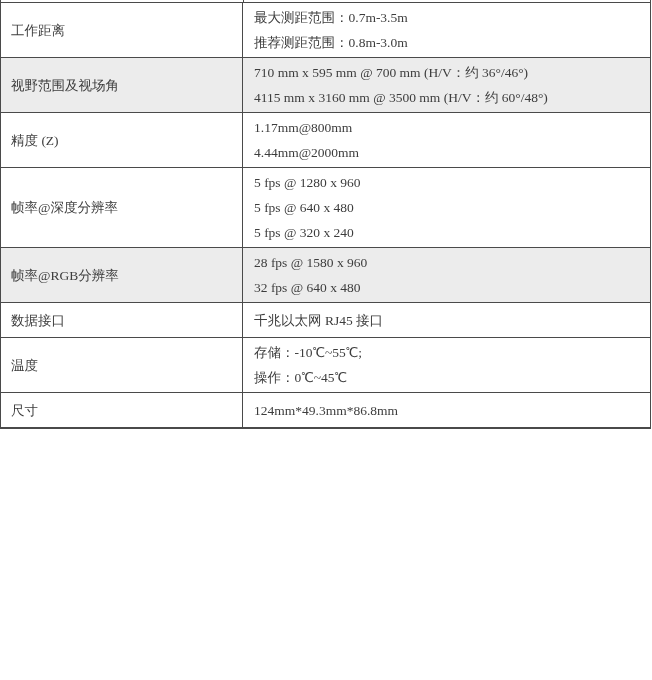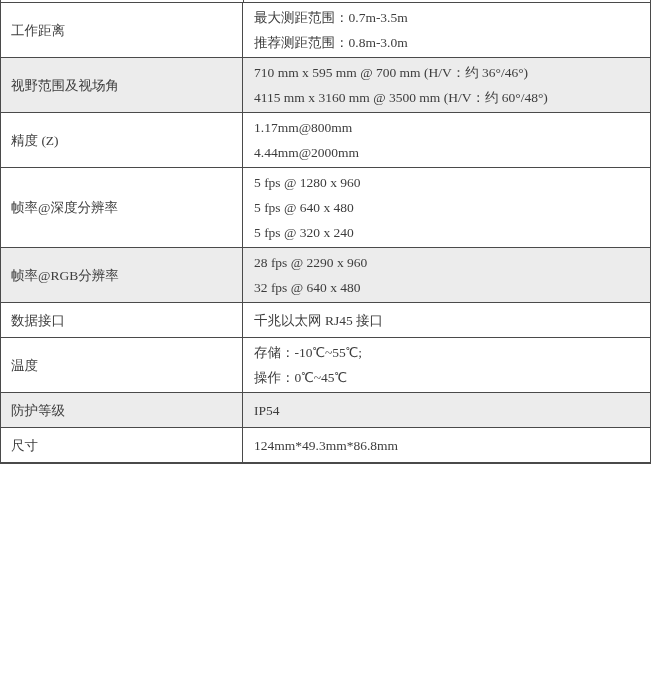--- a/index.html
+++ b/index.html
@@ -83,43 +83,37 @@
           <td class="label-cell">帧率@深度分辨率</td>
           <td class="value-cell">
             <div class="value-line">5 fps @ 1280 x 960</div>
             <div class="value-line">5 fps @ 640 x 480</div>
             <div class="value-line">5 fps @ 320 x 240</div>
           </td>
         </tr>
         <tr class="shaded">
           <td class="label-cell">帧率@RGB分辨率</td>
           <td class="value-cell">
-            <div class="value-line">28 fps @ 2290 x 960</div>
+            <div class="value-line">28 fps @ 1580 x 960</div>
             <div class="value-line">32 fps @ 640 x 480</div>
           </td>
         </tr>
         <tr>
           <td class="label-cell">数据接口</td>
           <td class="value-cell">
             <div class="value-line">千兆以太网 RJ45 接口</div>
           </td>
         </tr>
         <tr>
           <td class="label-cell">温度</td>
           <td class="value-cell">
             <div class="value-line">存储：-10℃~55℃;</div>
             <div class="value-line">操作：0℃~45℃</div>
           </td>
         </tr>
-        <tr class="shaded">
-          <td class="label-cell">防护等级</td>
-          <td class="value-cell">
-            <div class="value-line">IP54</div>
-          </td>
-        </tr>
         <tr>
           <td class="label-cell">尺寸</td>
           <td class="value-cell">
             <div class="value-line">124mm*49.3mm*86.8mm</div>
           </td>
         </tr>
       </tbody>
   </table>
 </div>
 

